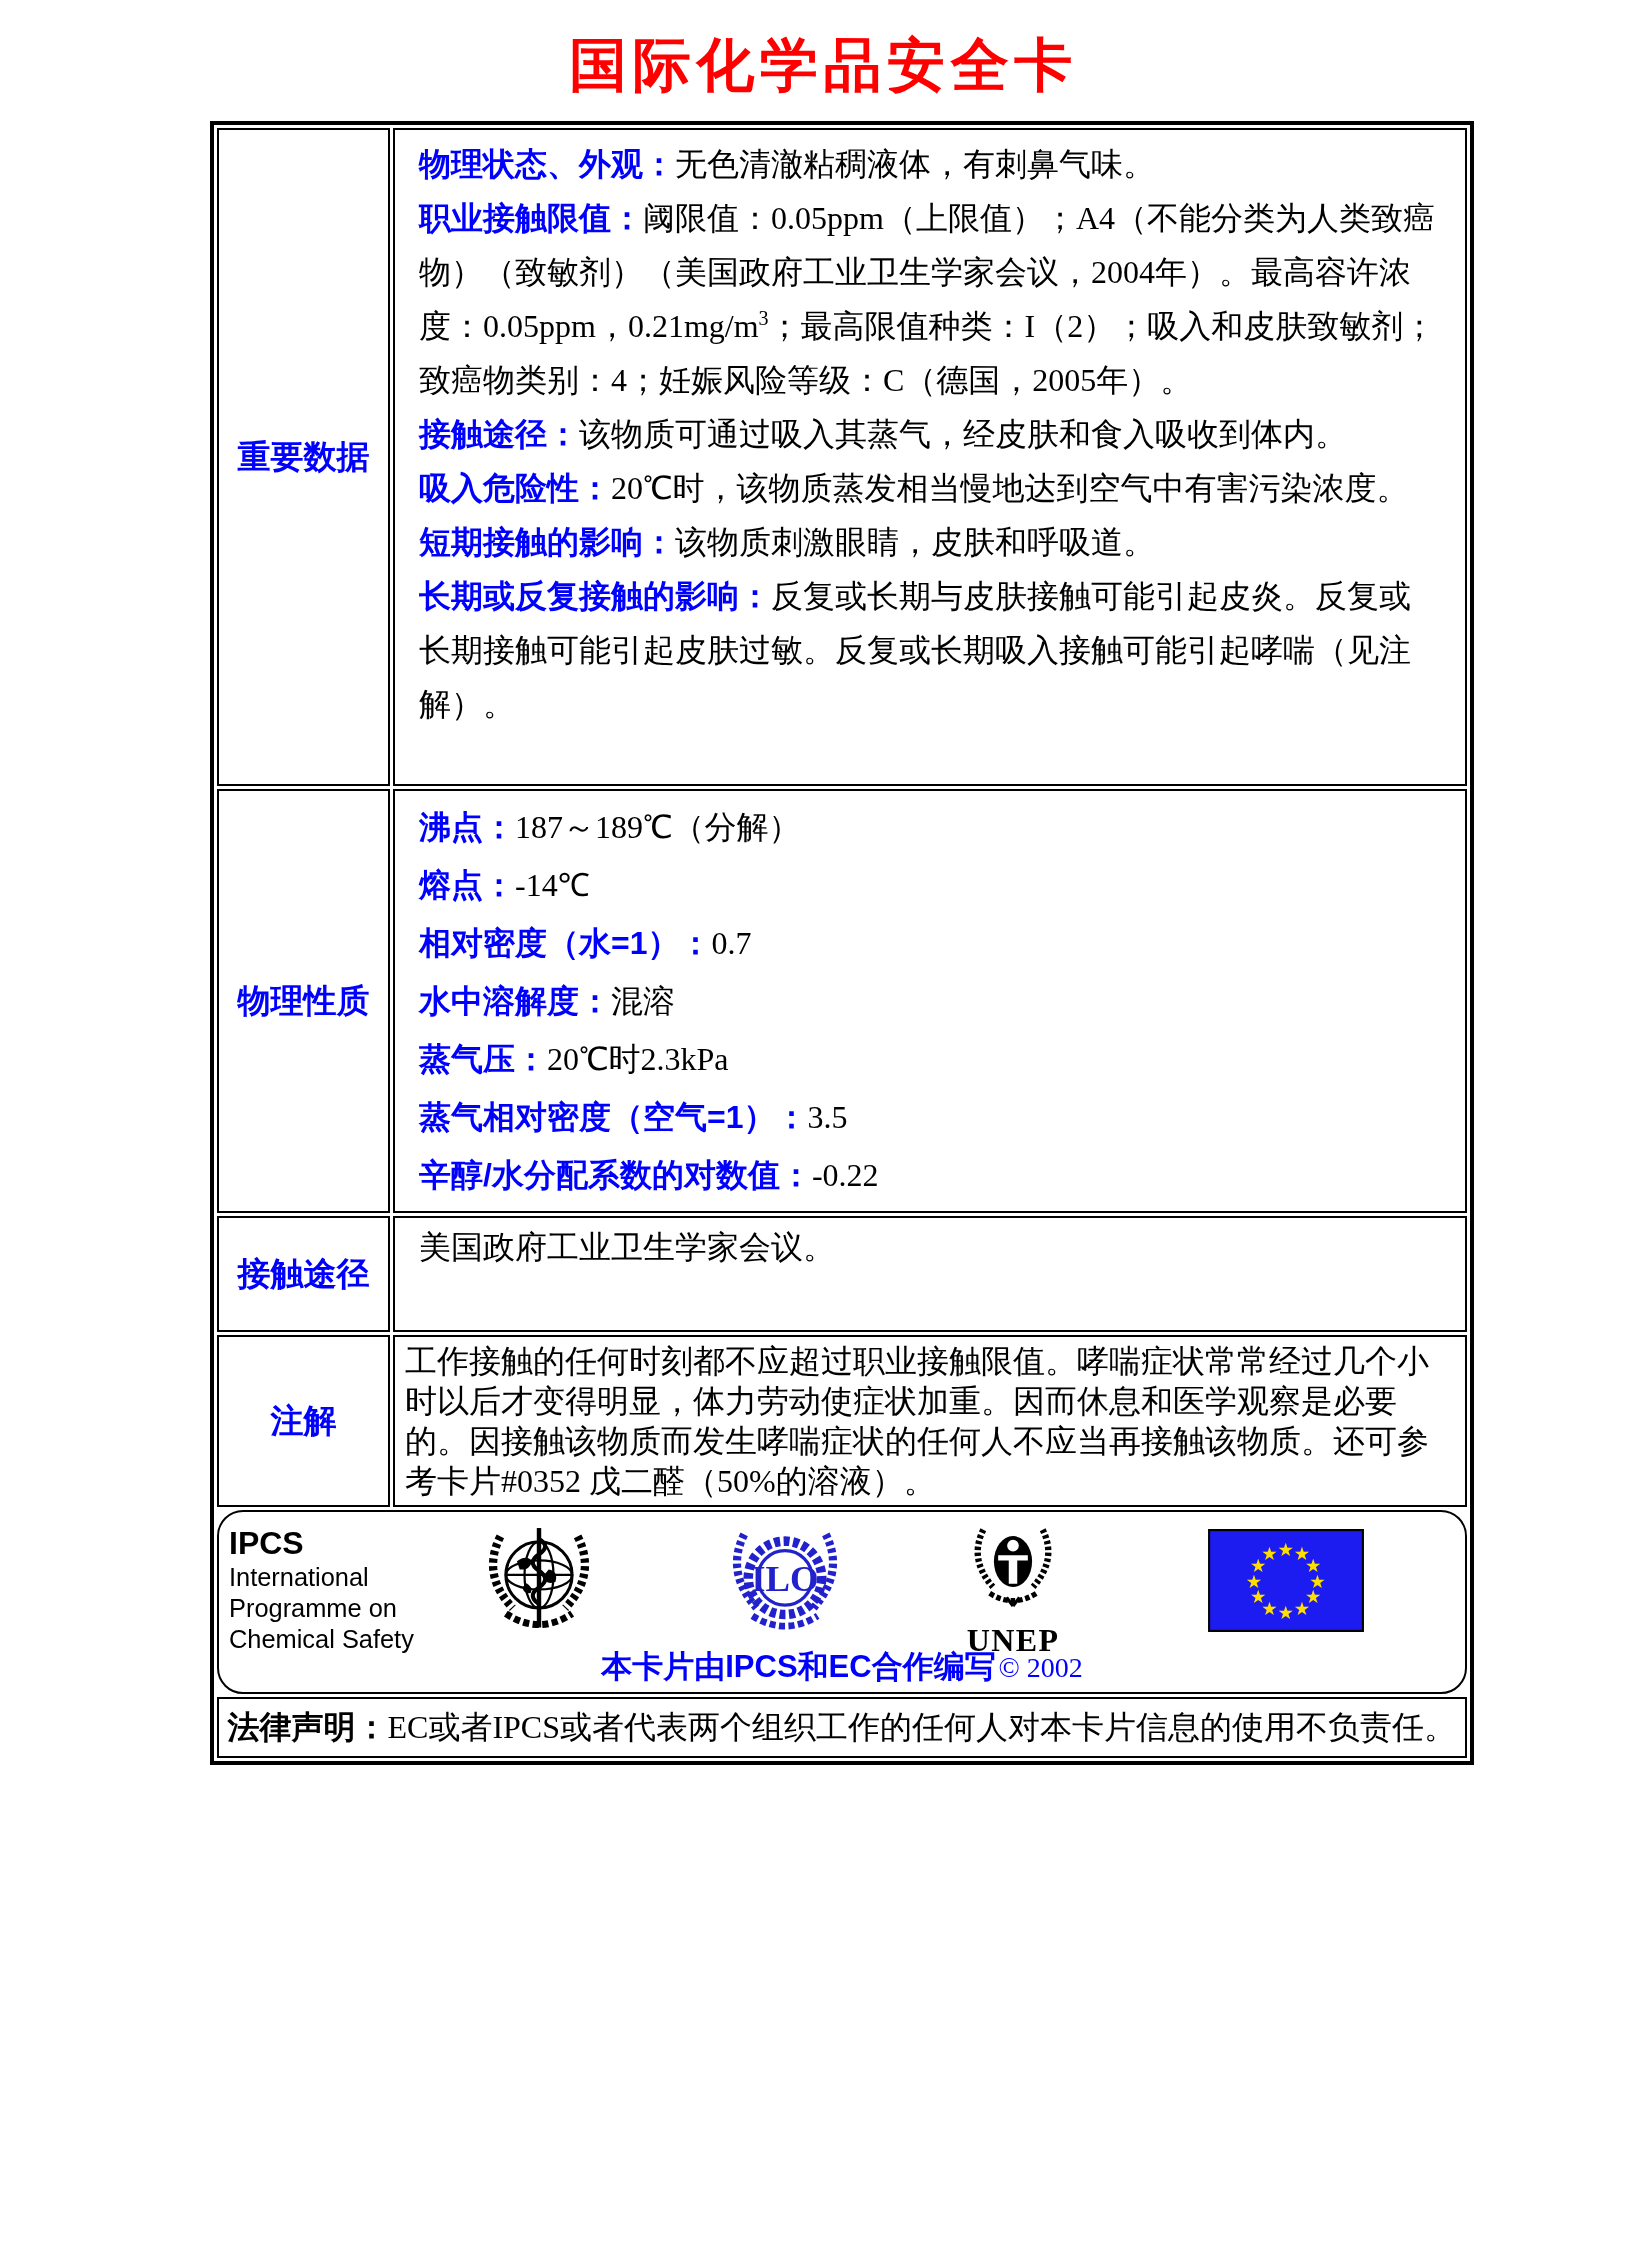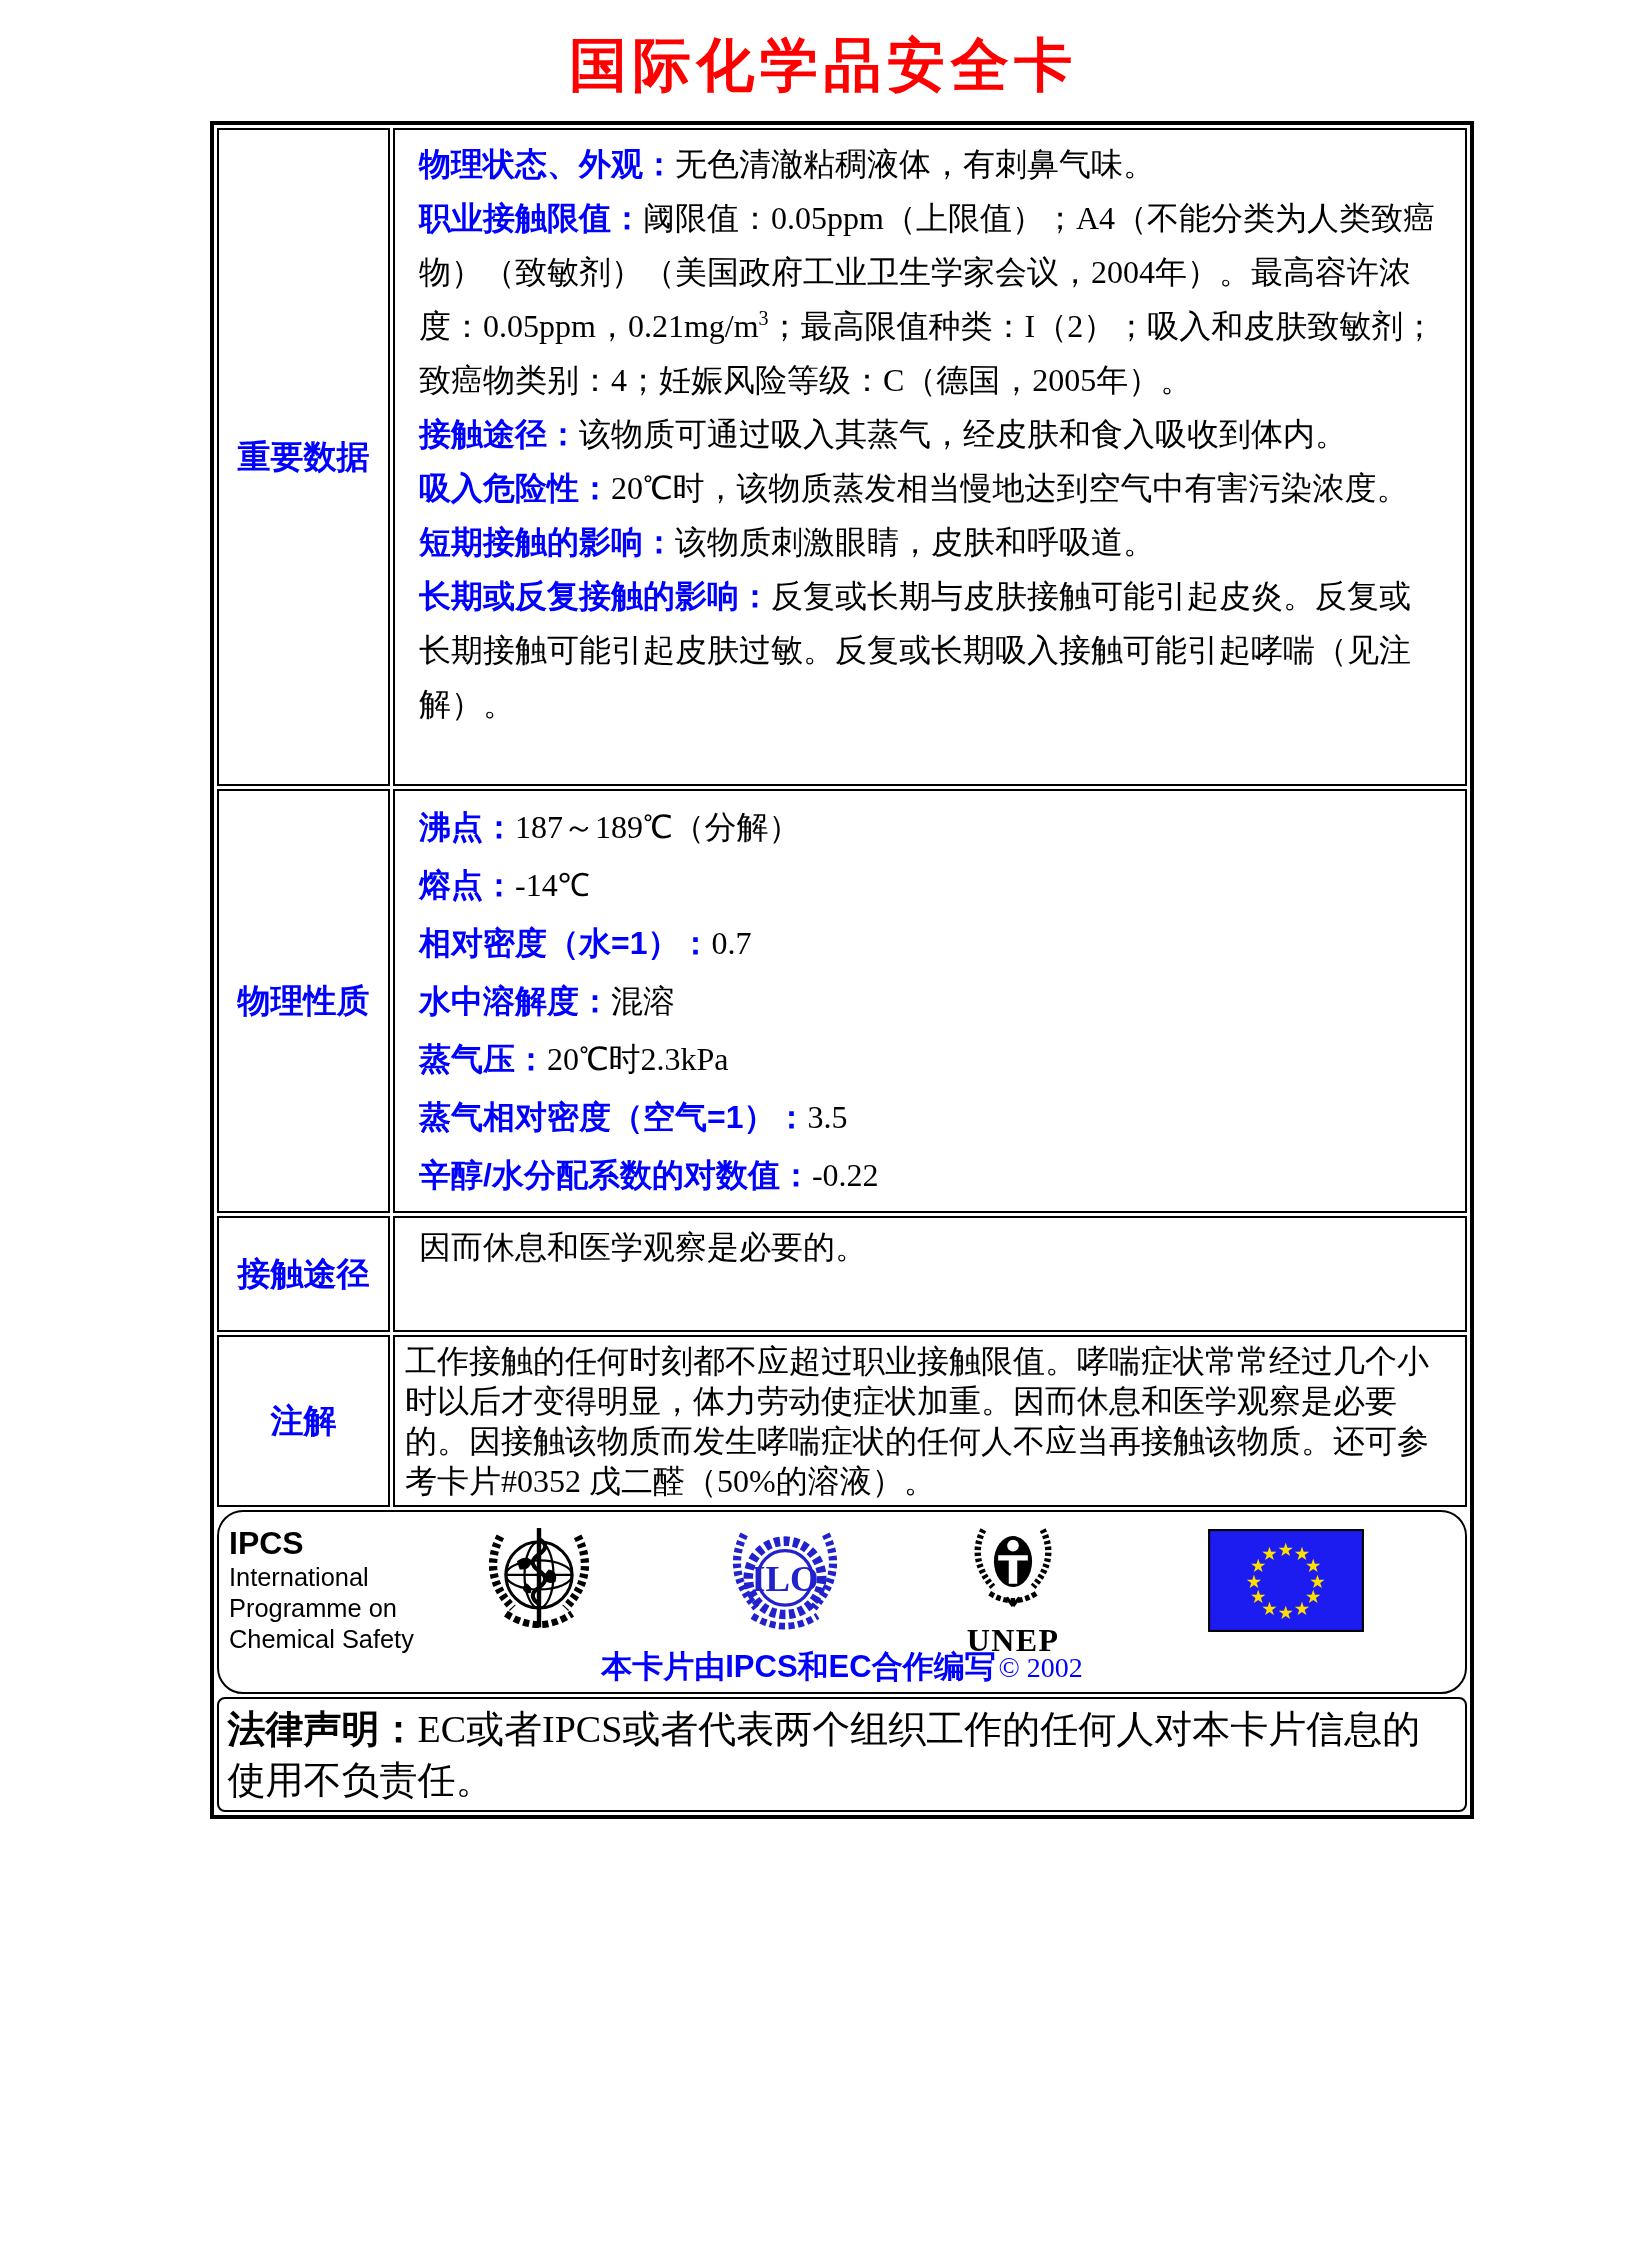--- a/index.html
+++ b/index.html
@@ -58,21 +58,21 @@
   }
   .eu-flag   { position:absolute; left:989px; top:17px; width:156px; height:103px; display:block; }
   .coop-line {
     position:absolute; left:0; bottom:4.2px; width:100%; text-align:center;
     color:#0000FF;
   }
   .coop-main {
     font-family:"Liberation Sans", sans-serif; font-weight:bold; font-size:31px;
   }
   .coop-copy { font-family:"Liberation Serif", serif; font-size:28px; }
-  .legal-cell { vertical-align:middle; padding:4.2px 8.5px; font-size:38px;border-radius:8px; }
+  .legal-cell { vertical-align:middle; padding:4.2px 8.5px; font-size:32px; }
   .legal-label {
     color:#000; font-family:"Liberation Sans", sans-serif; font-weight:bold;
   }
 </style>
 </head>
 <body>
 
 <h1 class="page-title">国际化学品安全卡</h1>
 
 <table class="card">
@@ -122,21 +122,21 @@
       <div class="prop-line"><span class="blab">蒸气相对密度（空气=1）：</span><span>3.5</span></div>
       <div class="prop-line"><span class="blab">辛醇/水分配系数的对数值：</span><span>-0.22</span></div>
     </td>
   </tr>
 
   <tr>
     <td class="cell label-cell" style="height:116px">
       <span>接触途径</span>
     </td>
     <td class="cell content-cell">
-      <div class="env-text">因而休息和医学观察是必要的。</div>
+      <div class="env-text">美国政府工业卫生学家会议。</div>
     </td>
   </tr>
 
   <tr>
     <td class="cell label-cell" style="height:151px">
       <span>注解</span>
     </td>
     <td class="cell content-cell" style="padding:4.2px 10px">
       <div class="notes-text">工作接触的任何时刻都不应超过职业接触限值。哮喘症状常常经过几个小时以后才变得明显，体力劳动使症状加重。因而休息和医学观察是必要的。因接触该物质而发生哮喘症状的任何人不应当再接触该物质。还可参考卡片#0352 戊二醛（50%的溶液）。</div>
     </td>

